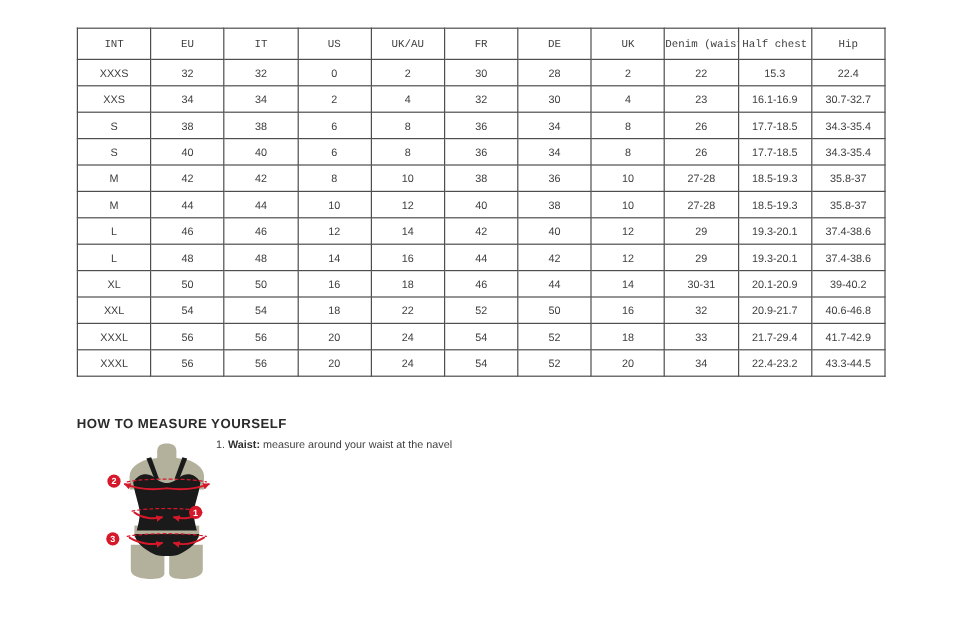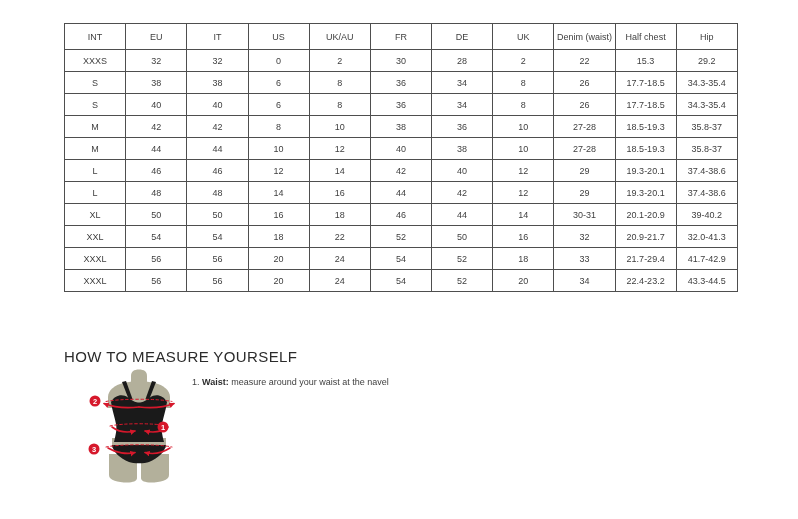--- a/index.html
+++ b/index.html
@@ -8,29 +8,29 @@
     font-family:"Liberation Sans",sans-serif;
   }
   table.size{
     position:absolute;left:64px;top:23px;width:674px;
     border-collapse:collapse;table-layout:fixed;
   }
   .size th,.size td{
     border:1px solid #4e4e4e;font-size:9px;font-weight:400;color:#3e3e3e;
     text-align:center;vertical-align:middle;padding:0;white-space:nowrap;overflow:hidden;
   }
-  .size th{height:25px;}
+  .size th{height:25px;font-family:Liberation Mono, monospace;}
   .size td{height:21px;}
   .mtitle{
     position:absolute;left:64px;top:348px;margin:0;
-    font-size:15px;font-weight:400;color:#2b2b2b;letter-spacing:.4px;
+    font-size:11px;font-weight:700;color:#2b2b2b;letter-spacing:.4px;
   }
   .figure{position:absolute;left:82px;top:366px;width:115px;height:142px;}
   .steps{
-    position:absolute;left:180px;top:366px;margin:12px;padding:0;list-style:none;
+    position:absolute;left:180px;top:366px;margin:0;padding:0;list-style:none;
     font-size:9px;color:#3f3f3f;
   }
   .steps li{margin-bottom:8.5px;line-height:9px;}
   .steps strong{color:#2e2e2e;}
 </style>
 </head>
 <body>
 
 <table class="size">
   <thead>
@@ -53,21 +53,34 @@
         <td>XXXS</td>
         <td>32</td>
         <td>32</td>
         <td>0</td>
         <td>2</td>
         <td>30</td>
         <td>28</td>
         <td>2</td>
         <td>22</td>
         <td>15.3</td>
-        <td>29.2</td>
+        <td>22.4</td>
+      </tr>
+      <tr>
+        <td>XXS</td>
+        <td>34</td>
+        <td>34</td>
+        <td>2</td>
+        <td>4</td>
+        <td>32</td>
+        <td>30</td>
+        <td>4</td>
+        <td>23</td>
+        <td>16.1-16.9</td>
+        <td>30.7-32.7</td>
       </tr>
       <tr>
         <td>S</td>
         <td>38</td>
         <td>38</td>
         <td>6</td>
         <td>8</td>
         <td>36</td>
         <td>34</td>
         <td>8</td>
@@ -157,21 +170,21 @@
         <td>XXL</td>
         <td>54</td>
         <td>54</td>
         <td>18</td>
         <td>22</td>
         <td>52</td>
         <td>50</td>
         <td>16</td>
         <td>32</td>
         <td>20.9-21.7</td>
-        <td>32.0-41.3</td>
+        <td>40.6-46.8</td>
       </tr>
       <tr>
         <td>XXXL</td>
         <td>56</td>
         <td>56</td>
         <td>20</td>
         <td>24</td>
         <td>54</td>
         <td>52</td>
         <td>18</td>

